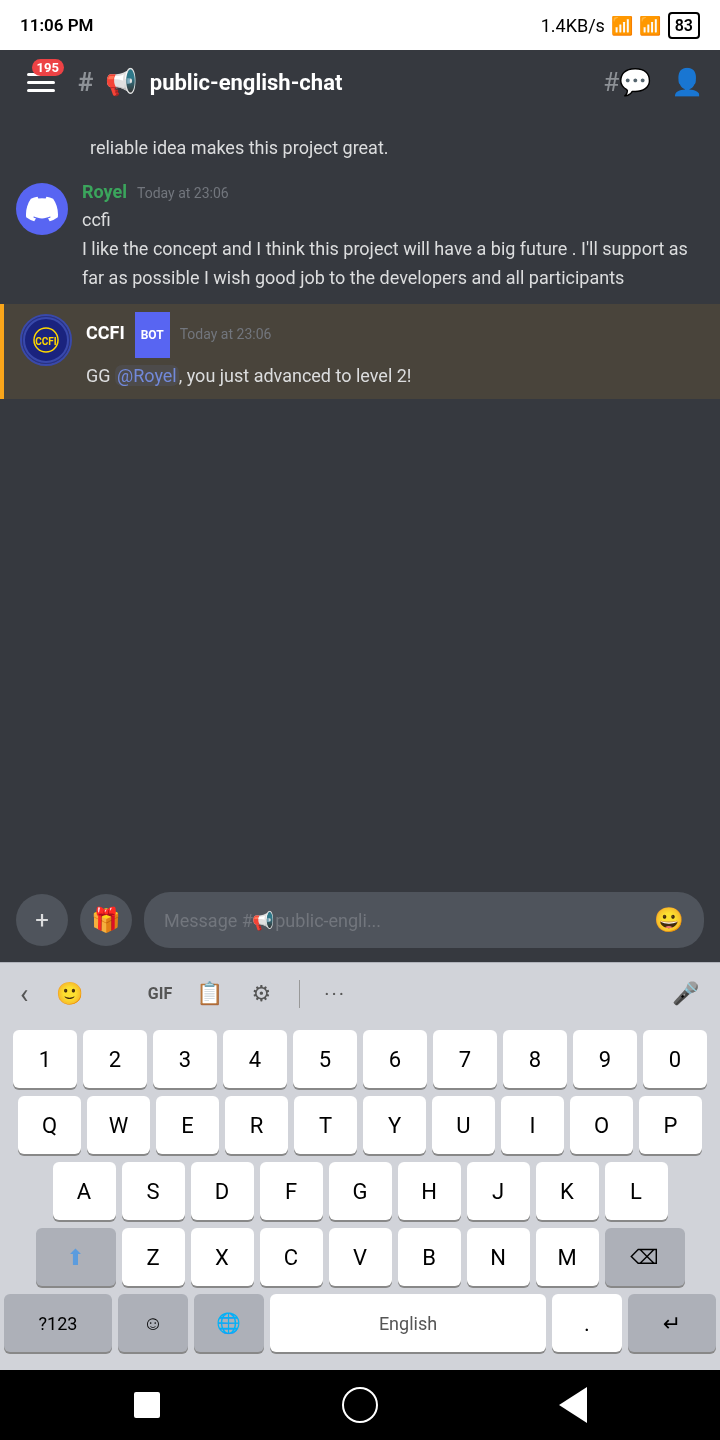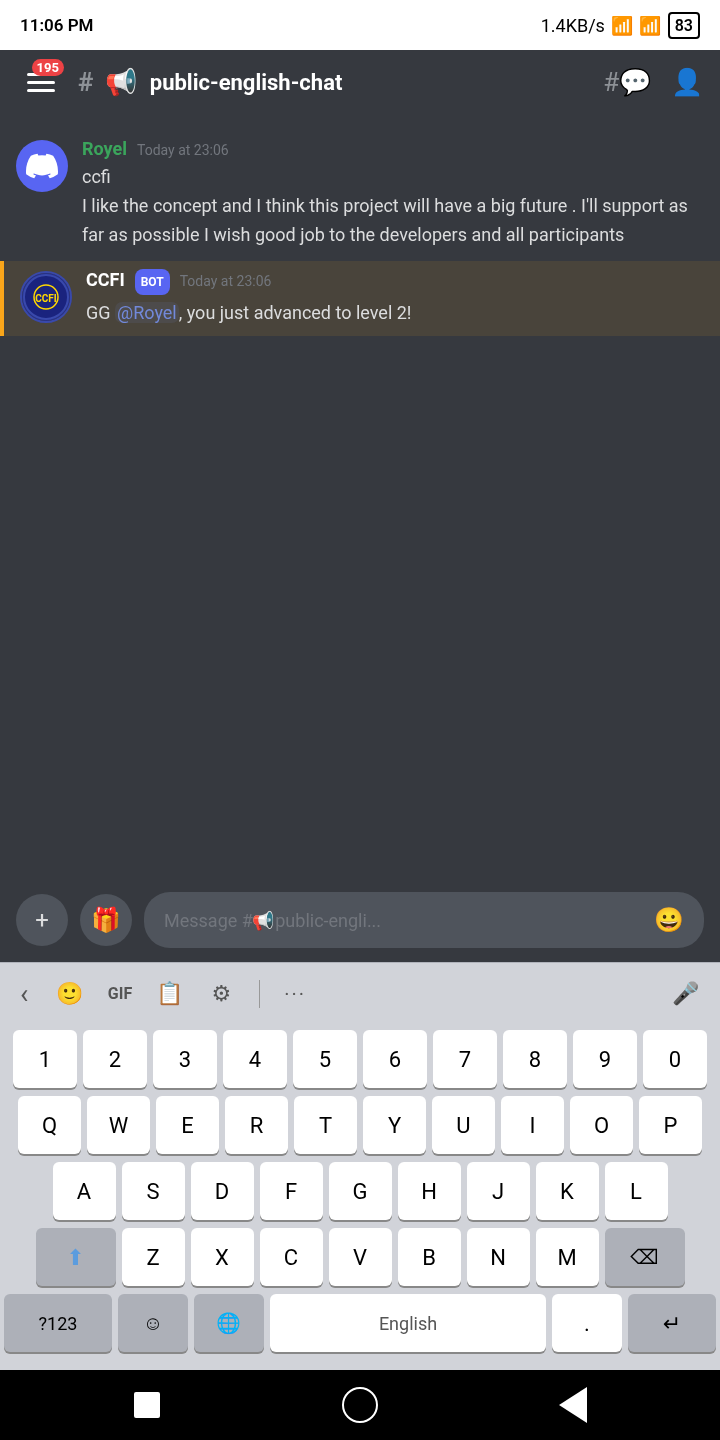--- a/index.html
+++ b/index.html
@@ -183,22 +183,22 @@
     .author-ccfi { color: #fff; }
     .timestamp {
       color: #72767d;
       font-size: 14px;
     }
     .bot-badge {
       background: #5865f2;
       color: #fff;
       font-size: 12px;
       font-weight: 700;
-      padding: 6px 6px;
-      border-radius: 8px;
+      padding: 16px 6px;
+      border-radius: 0;
       text-transform: uppercase;
     }
     .message-text {
       color: #dcddde;
       font-size: 18px;
       line-height: 1.6;
     }
 
     
     .message-group-highlight {
@@ -270,20 +270,21 @@
       font-size: 22px;
       color: #555;
       cursor: pointer;
       padding: 4px;
     }
     .kb-toolbar-gif {
       font-size: 16px;
       font-weight: 700;
       color: #555;
       cursor: pointer;
+      margin-left: 40px;
     }
     .kb-toolbar-divider {
       width: 1px;
       height: 28px;
       background: #999;
       margin: 0 4px;
     }
     .kb-toolbar-dots {
       font-size: 20px;
       color: #555;
@@ -426,20 +427,23 @@
   <span class="header-emoji">📢</span>
   <span class="header-title">public-english-chat</span>
   <div class="header-icons">
     <span class="header-icon">#💬</span>
     <span class="header-icon">👤</span>
   </div>
 </div>
 
 <div class="chat-area">
 
+  <div class="prev-message">
+    <span>reliable idea makes this project great.</span>
+  </div>
 
   <div class="message-group">
     <div class="avatar avatar-discord">
       <svg viewBox="0 0 24 24" xmlns="http://www.w3.org/2000/svg">
         <path d="M20.317 4.37a19.791 19.791 0 0 0-4.885-1.515.074.074 0 0 0-.079.037c-.21.375-.444.864-.608 1.25a18.27 18.27 0 0 0-5.487 0 12.64 12.64 0 0 0-.617-1.25.077.077 0 0 0-.079-.037A19.736 19.736 0 0 0 3.677 4.37a.07.07 0 0 0-.032.027C.533 9.046-.32 13.58.099 18.057a.082.082 0 0 0 .031.057 19.9 19.9 0 0 0 5.993 3.03.078.078 0 0 0 .084-.028c.462-.63.874-1.295 1.226-1.994a.076.076 0 0 0-.041-.106 13.107 13.107 0 0 1-1.872-.892.077.077 0 0 1-.008-.128 10.2 10.2 0 0 0 .372-.292.074.074 0 0 1 .077-.01c3.928 1.793 8.18 1.793 12.062 0a.074.074 0 0 1 .078.01c.12.098.246.198.373.292a.077.077 0 0 1-.006.127 12.299 12.299 0 0 1-1.873.892.077.077 0 0 0-.041.107c.36.698.772 1.362 1.225 1.993a.076.076 0 0 0 .084.028 19.839 19.839 0 0 0 6.002-3.03.077.077 0 0 0 .032-.054c.5-5.177-.838-9.674-3.549-13.66a.061.061 0 0 0-.031-.03z"></path>
       </svg>
     </div>
     <div class="message-content">
       <div class="message-header">
         <span class="author-name author-royel">Royel</span>

